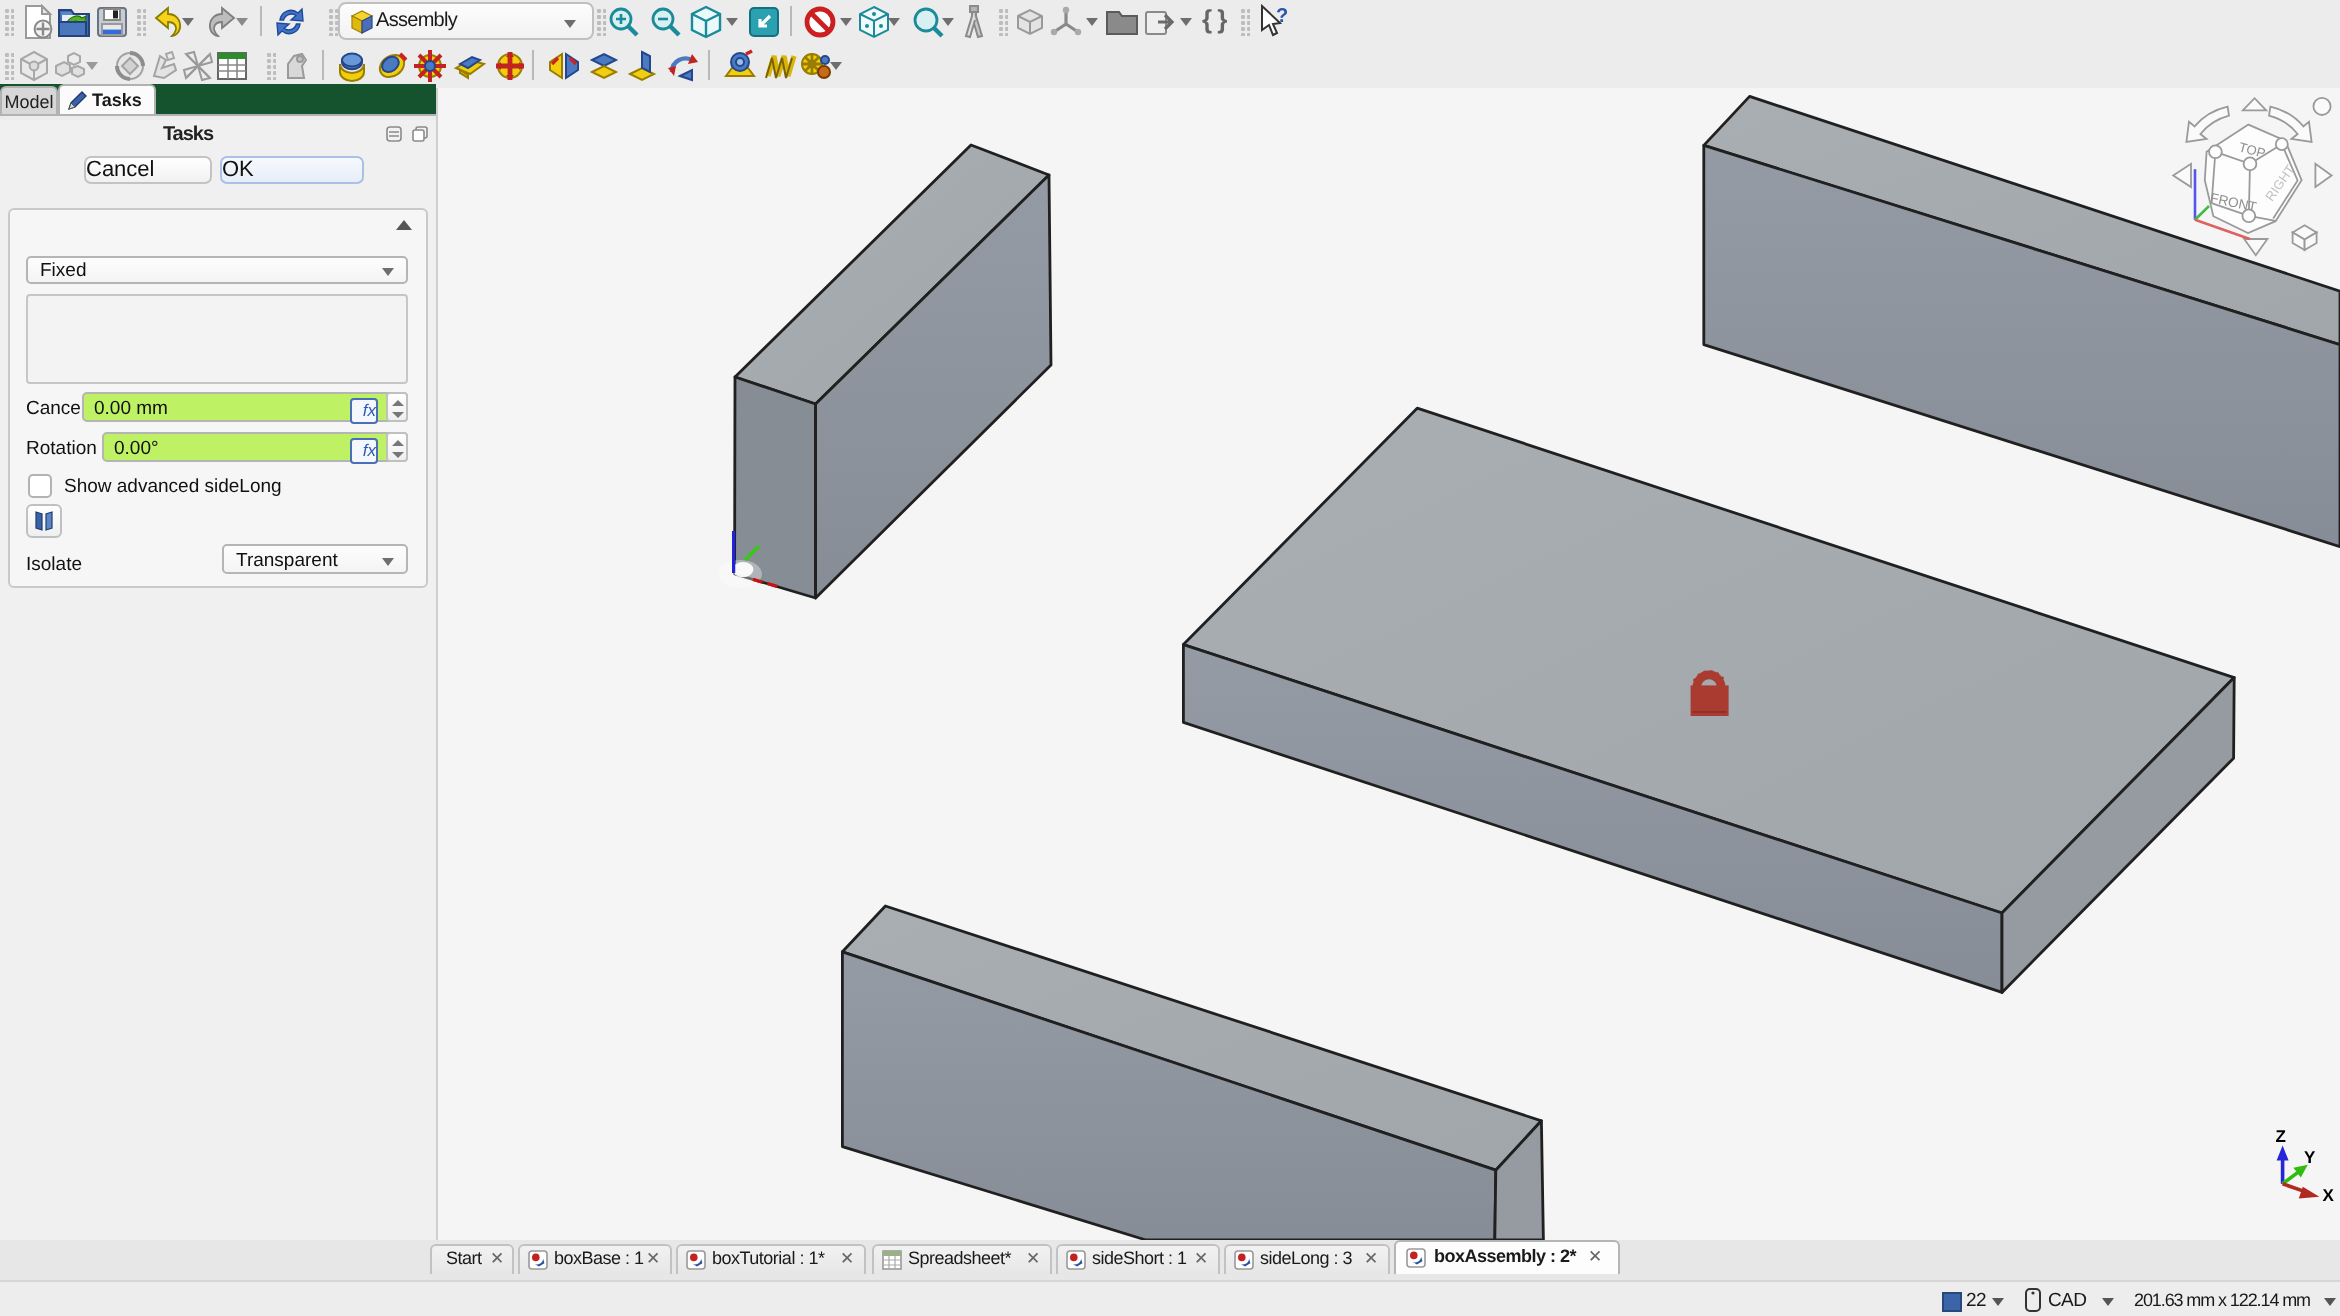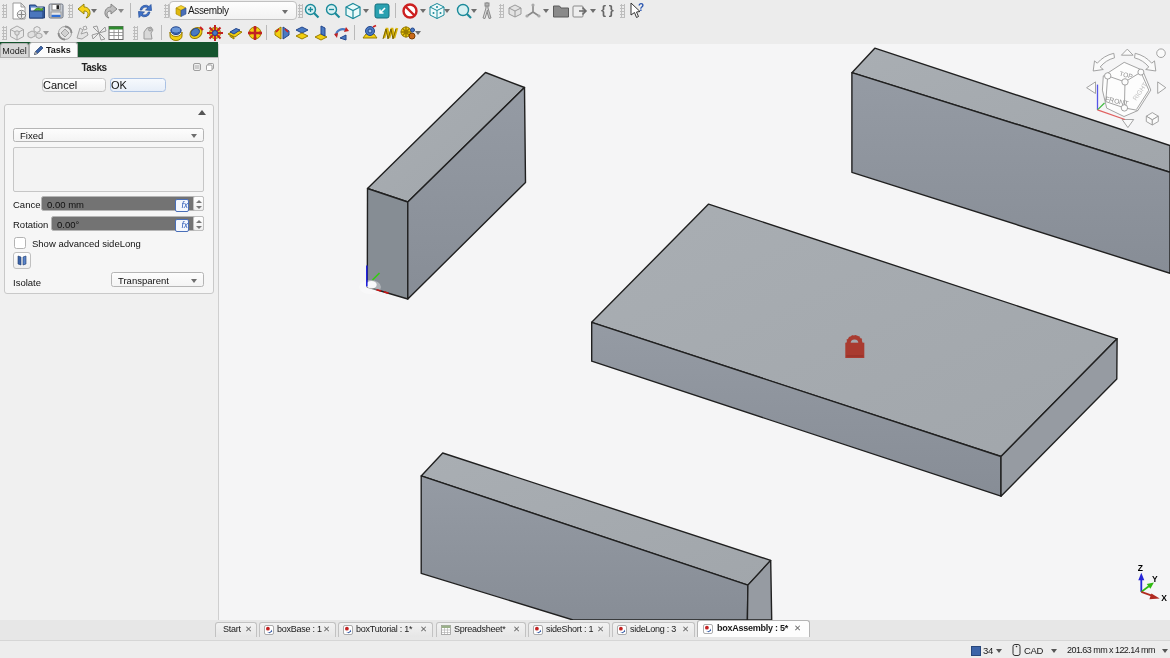--- a/index.html
+++ b/index.html
@@ -20,21 +20,21 @@
   #wbcombo{position:absolute;left:169px;top:1px;width:128px;height:19px;background:linear-gradient(#fdfdfd,#f2f2f2);
      border:1px solid #c0c0c0;border-radius:4px;box-sizing:border-box;font-size:10px;letter-spacing:-0.35px;color:#1a1a1a;}
   
   #mtrow{left:0;top:42px;width:218px;height:16px;background:#14532d;}
   .mtab{position:absolute;top:1px;height:14px;box-sizing:border-box;font-size:9px;color:#1a1a1a;}
   
   #panel{left:0;top:60px;width:218px;height:562px;background:#f0f0f0;}
   #vsplit{left:218px;top:44px;width:1px;height:578px;background:#cfcfcf;}
   .btn{position:absolute;height:14px;box-sizing:border-box;border:1px solid #c3c3c3;border-radius:3.5px;
        background:linear-gradient(#ffffff,#f1f1f1);font-size:11px;color:#111;text-align:left;}
-  .fld{position:absolute;box-sizing:border-box;border:1px solid #b5b5b5;border-radius:2.5px;background:#737373;
+  .fld{position:absolute;box-sizing:border-box;border:1px solid #b5b5b5;border-radius:2.5px;background:#bef264;
        font-size:9.5px;color:#111;}
   .lbl{position:absolute;font-size:9.5px;color:#111;}
   .spin{position:absolute;width:11px;height:15px;box-sizing:border-box;border:1px solid #c0c0c0;border-radius:2px;background:linear-gradient(#fff,#eee);}
   .fx{position:absolute;width:12px;height:11px;border:1px solid #4a6fb8;border-radius:2px;background:#f4f7fd;
       color:#2d5bb8;font-size:8.5px;font-style:italic;text-align:right;line-height:10px;}
   
   #vp{left:219px;top:44px;width:951px;height:576px;background:#f5f5f6;}
   
   #dtabs{left:0;top:620px;width:1170px;height:20px;background:#e7e7e7;}
   .dtab{position:absolute;top:2px;height:15px;box-sizing:border-box;border:1px solid #c2c2c2;border-bottom:none;
@@ -320,21 +320,21 @@
     <div style="position:absolute;left:0;top:2px;width:188px;text-align:center;font-size:10px;letter-spacing:-0.5px;font-weight:bold;color:#222">Tasks</div>
     <svg style="position:absolute;left:193px;top:3px" width="8" height="8" viewBox="0 0 8 8">
       <rect x=".5" y=".5" width="7" height="7" rx="1.5" fill="#f2f2f2" stroke="#8a8a8a" stroke-width=".8"></rect>
       <path d="M1.5 3h5M1.5 5h5" stroke="#8a8a8a" stroke-width=".7"></path>
     </svg>
     <svg style="position:absolute;left:206px;top:3px" width="8" height="8" viewBox="0 0 8 8">
       <rect x="2" y=".5" width="5.5" height="5.5" rx="1" fill="#f2f2f2" stroke="#8a8a8a" stroke-width=".8"></rect>
       <rect x=".5" y="2" width="5.5" height="5.5" rx="1" fill="#fff" stroke="#8a8a8a" stroke-width=".8"></rect>
     </svg>
     <div class="btn" style="left:42px;top:18px;width:64px;line-height:12px">Cancel</div>
-    <div class="btn" style="left:110px;top:18px;width:56px;line-height:12px;border-color:#a9c1e4;background:linear-gradient(#f6f9fd,#e7eef8)">OK</div>
+    <div class="btn" style="left:110px;top:18px;width:72px;line-height:12px;border-color:#a9c1e4;background:linear-gradient(#f6f9fd,#e7eef8)">OK</div>
 
     <div style="position:absolute;left:4px;top:44px;width:210px;height:190px;background:#f6f6f6;border:1px solid #c9c9c9;border-radius:3px;box-sizing:border-box">
       <div style="position:absolute;right:7px;top:5px;width:0;height:0;border-left:4px solid transparent;border-right:4px solid transparent;border-bottom:5px solid #555"></div>
 
       <div class="fld" style="left:8px;top:23px;width:191px;height:14px;background:linear-gradient(#fdfdfd,#f4f4f4)">
         <span style="position:absolute;left:6px;top:1px">Fixed</span>
         <div class="car" style="right:6px;top:5px;border-left-width:3px;border-right-width:3px"></div>
       </div>
 
       <div style="position:absolute;left:8px;top:42px;width:191px;height:45px;background:#f3f3f3;border:1px solid #c6c6c6;border-radius:2px;box-sizing:border-box"></div>
@@ -511,27 +511,27 @@
       </svg>
       <span style="position:absolute;left:17px;top:1px">sideLong : 3</span>
       <span class="x" style="position:absolute;left:69px;top:1px">✕</span>
     </div>
     <div class="dtab" style="left:697px;width:113px;top:0;height:17px;background:#fdfdfd;border-color:#b5b5b5">
       <svg style="position:absolute;left:5px;top:3px" width="10" height="10" viewBox="0 0 10 10">
         <rect x=".5" y=".5" width="9" height="9" rx="1.5" fill="#fff" stroke="#999" stroke-width=".8"></rect>
         <circle cx="3.9" cy="3.7" r="1.9" fill="#c32222"></circle>
           <path d="M2.8 6.8 A3.2 3.2 0 0 0 7.6 4.4 L8.2 6.6 L5.5 8.2 Z" fill="#2a52a0"></path>
       </svg>
-      <span style="position:absolute;left:19px;top:2px;font-weight:bold">boxAssembly : 5*</span>
+      <span style="position:absolute;left:19px;top:2px;font-weight:bold">boxAssembly : 2*</span>
       <span class="x" style="position:absolute;left:96px;top:2px">✕</span>
     </div>
   </div>
   <div id="sbar" class="abs">
     <div style="position:absolute;left:971px;top:4.5px;width:8px;height:8px;background:#3c64a8;border:1px solid #28477c"></div>
-    <div class="st" style="left:983px">34</div>
+    <div class="st" style="left:983px">22</div>
     <div class="car" style="left:996px;top:8px;border-top-color:#555"></div>
     <svg style="position:absolute;left:1012px;top:3px" width="9" height="12" viewBox="0 0 9 12">
       <rect x="1" y=".5" width="7" height="11" rx="2" fill="none" stroke="#333"></rect>
       <circle cx="4.5" cy="2.5" r=".8" fill="#333"></circle>
     </svg>
     <div class="st" style="left:1024px">CAD</div>
     <div class="car" style="left:1051px;top:8px;border-top-color:#555"></div>
     <div class="st" style="left:1067px;font-size:9px;letter-spacing:-0.55px">201.63 mm x 122.14 mm</div>
     <div class="car" style="left:1162px;top:8px;border-top-color:#555"></div>
   </div>

